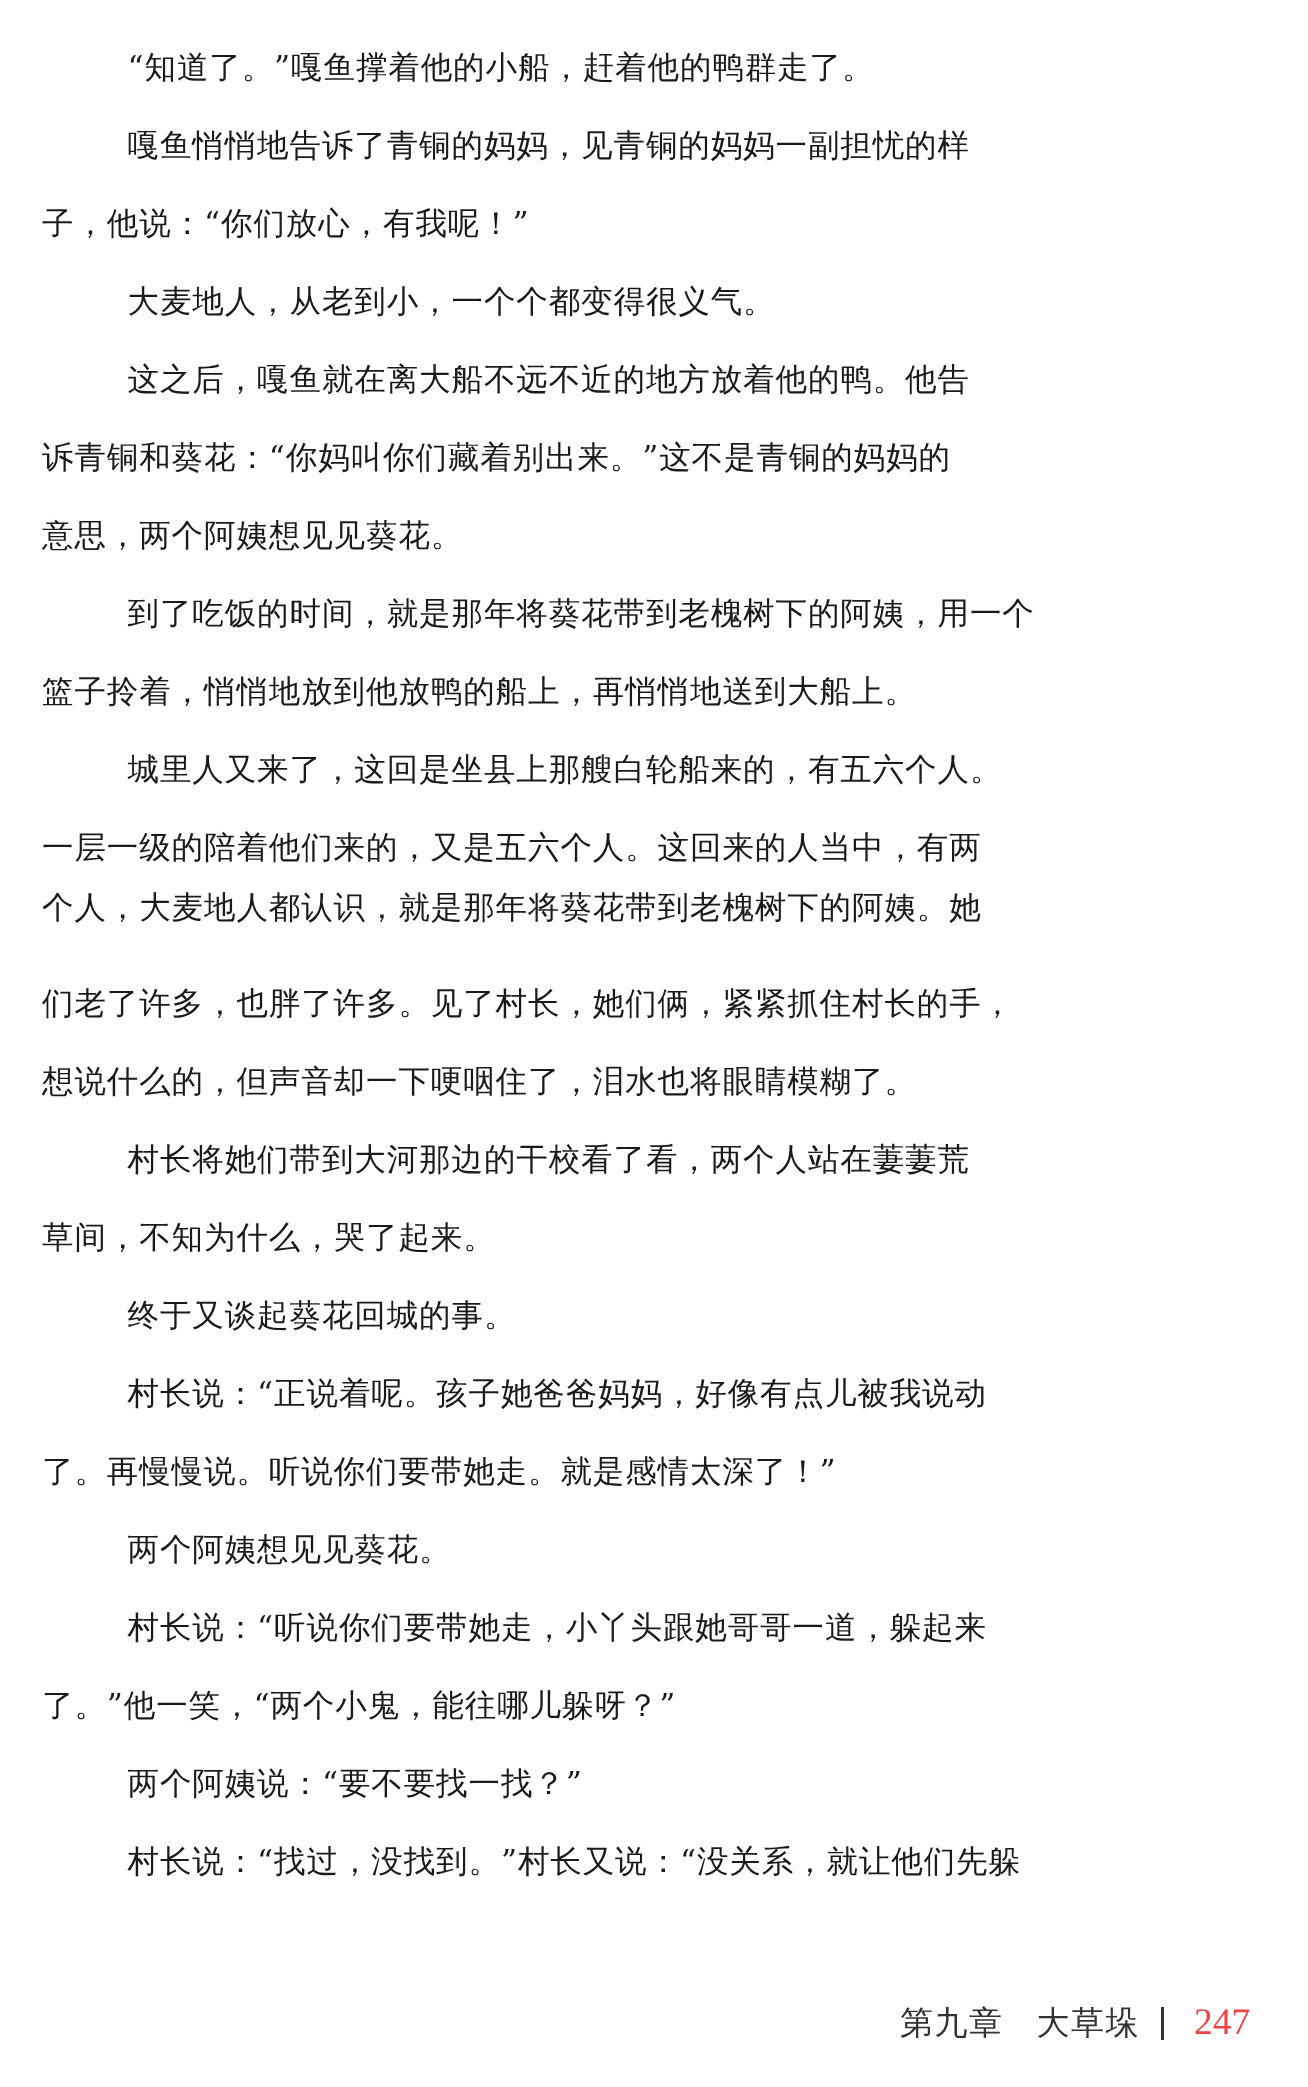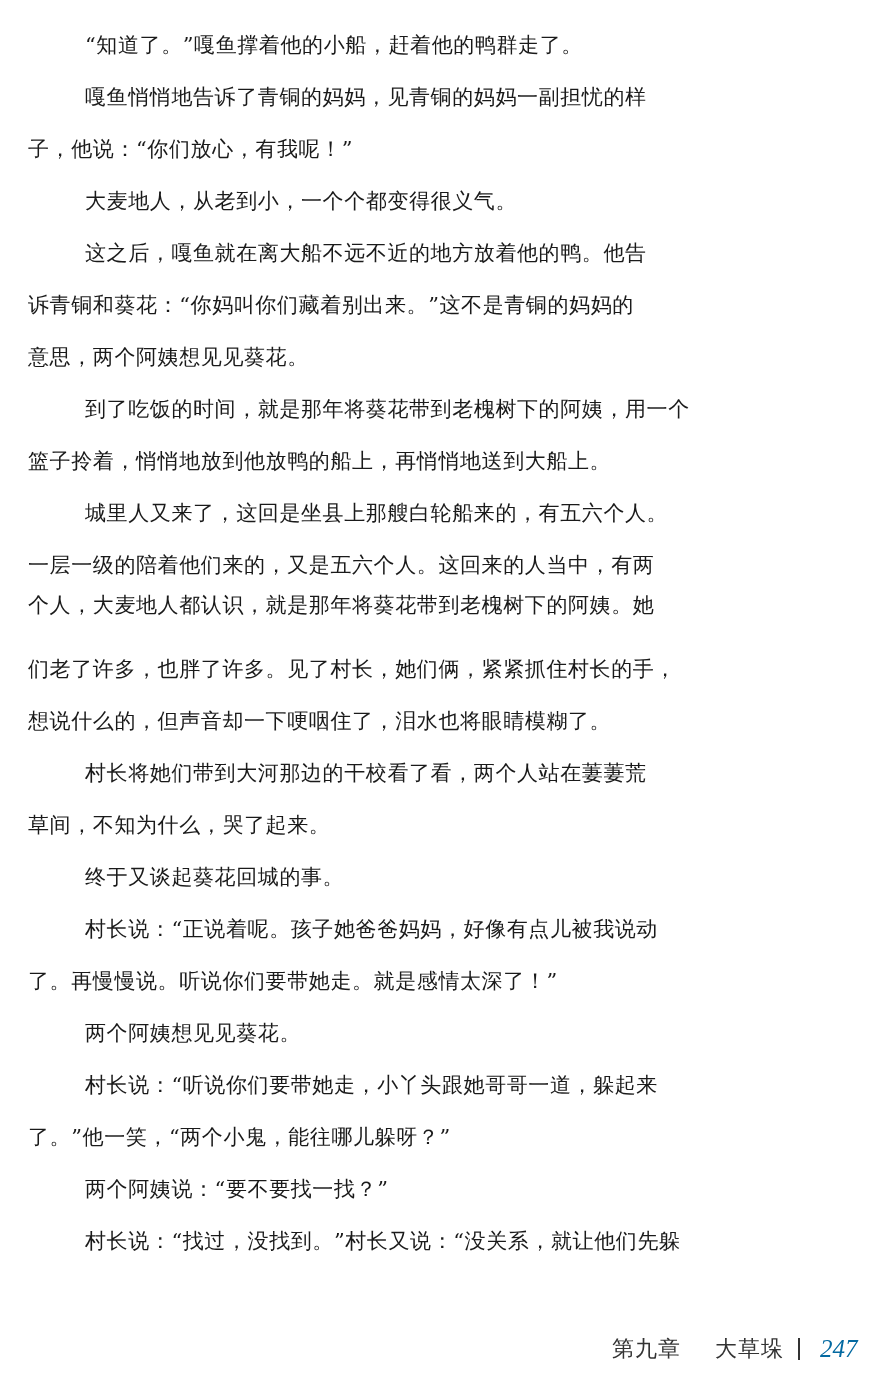--- a/index.html
+++ b/index.html
@@ -4,24 +4,24 @@
 <style>
   html, body { margin: 0; padding: 0; background: #ffffff; }
   body { width: 872px; height: 1391px; position: relative; overflow: hidden;
          font-family: "DejaVu Serif", "Liberation Serif", serif; color: #1a1a1a; }
   .page { position: absolute; left: 28px; top: 20px; width: 816px; }
   .line { position: absolute; left: 0; height: 40px; line-height: 40px;
           font-size: 21px; white-space: nowrap; letter-spacing: 0.6px; }
   .line.indent { left: 57px; }
   .footer { position: absolute; top: 1332px; left: 600px; height: 34px; display: flex; align-items: center;
             font-size: 22px; color: #333; }
-  .footer .chapter { font-family: "DejaVu Sans", "Liberation Sans", sans-serif; letter-spacing: 1px; margin-left: 12px; }
+  .footer .chapter { font-family: "DejaVu Sans", "Liberation Sans", sans-serif; letter-spacing: 1px; }
   .footer .gap { width: 22px; }
   .footer .divider { width: 2px; height: 22px; background: #333; margin: 0 20px 0 14px; }
-  .footer .pagenum { font-family: "Liberation Serif", serif; font-style: italic; font-size: 25px; color: #0369a1; }
+  .footer .pagenum { font-family: "Liberation Serif", serif; font-size: 25px; color: #ef4444; }
 </style>
 </head>
 <body>
 
 <div class="page">
   <div class="line indent" style="top:5px">“知道了。”嘎鱼撑着他的小船，赶着他的鸭群走了。</div>
   <div class="line indent" style="top:57px">嘎鱼悄悄地告诉了青铜的妈妈，见青铜的妈妈一副担忧的样</div>
   <div class="line" style="top:109px">子，他说：“你们放心，有我呢！”</div>
   <div class="line indent" style="top:161px">大麦地人，从老到小，一个个都变得很义气。</div>
   <div class="line indent" style="top:213px">这之后，嘎鱼就在离大船不远不近的地方放着他的鸭。他告</div>

